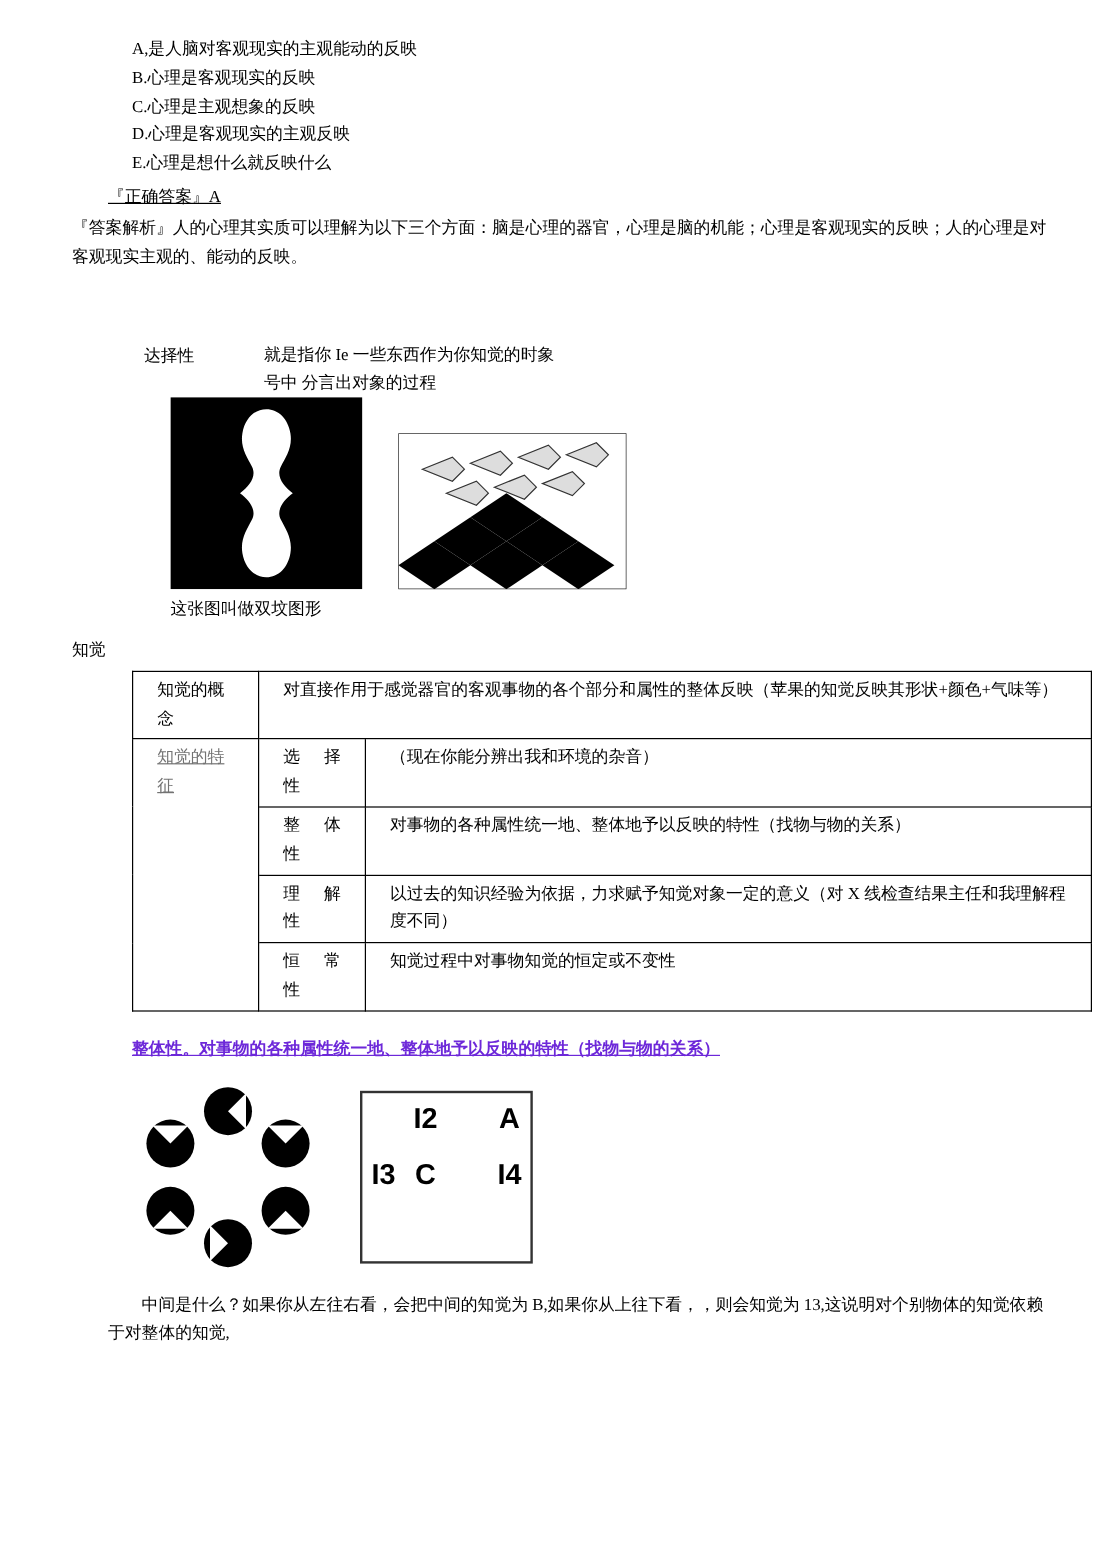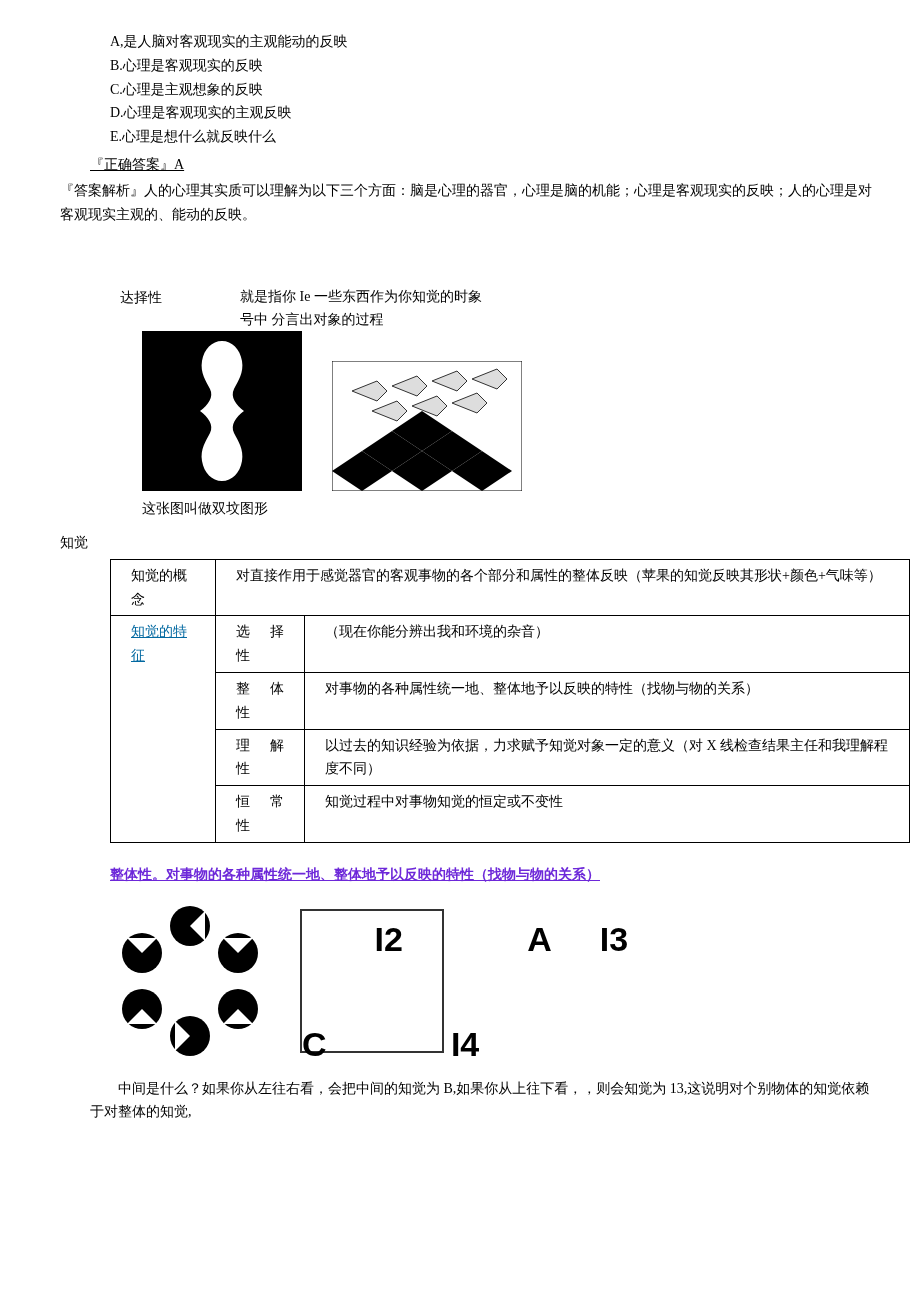--- a/index.html
+++ b/index.html
@@ -21,37 +21,37 @@
     display: flex;
     align-items: flex-start;
     margin-left: 102px;
     gap: 30px;
   }
   .illus-col { display: flex; flex-direction: column; align-items: flex-start; }
   .vase-svg { width: 160px; height: 160px; display: block; }
   .escher-svg { width: 190px; height: 130px; display: block; }
   .caption { margin-top: 6px; font-size: 14px; }
   .desc-block { max-width: 300px; font-size: 14px; line-height: 1.6; }
-  .label-top { display:flex; align-items:flex-start; gap: 78px; margin-left: 80px; margin-top: 10px; }
+  .label-top { display:flex; align-items:flex-start; gap: 58px; margin-left: 80px; margin-top: 10px; }
   .zhijue-label { margin-top: 10px; margin-left: 20px; font-family: Liberation Serif, serif; }
   table.perception {
     border-collapse: collapse;
     margin-left: 70px;
     margin-top: 4px;
     width: 800px;
   }
   table.perception td {
     border: 1px solid #000;
     padding: 4px 20px;
     vertical-align: top;
     font-size: 14px;
   }
   .rowhead { width: 64px; }
   .subhead { width: 48px; text-align: justify; }
-  .red { color: #0369a1; }
+  .red { color: #737373; }
   .underline { text-decoration: underline; }
   .emph-line {
     margin-left: 70px;
     margin-top: 20px;
     color: #6d28d9;
     font-weight: bold;
     text-decoration: underline;
   }
   .illus-row2 {
     display: flex;
@@ -59,28 +59,27 @@
     gap: 30px;
     margin-left: 70px;
     margin-top: 14px;
   }
   .pac-svg { width: 160px; height: 160px; display:block; }
   .letters-box {
     border: 2px solid #333;
     width: 140px;
     height: 140px;
     display: grid;
-    grid-template-columns: 1fr 1fr 1fr 1fr 1fr;
+    grid-template-columns: 1fr 1fr 1fr 1fr;
     grid-template-rows: 1fr 1fr 1fr;
     align-items: center;
     justify-items: center;
     font-family: Arial, sans-serif;
     font-weight: bold;
-    font-size: 34px;
-    gap: 48px;
+    font-size: 24px;
   }
   .bottom-para { margin-left: 50px; margin-top: 16px; text-indent: 2em; }
 </style>
 </head>
 <body>
 
 <div class="option">A,是人脑对客观现实的主观能动的反映</div>
 <div class="option">B.心理是客观现实的反映</div>
 <div class="option">C.心理是主观想象的反映</div>
 <div class="option">D.心理是客观现实的主观反映</div>

